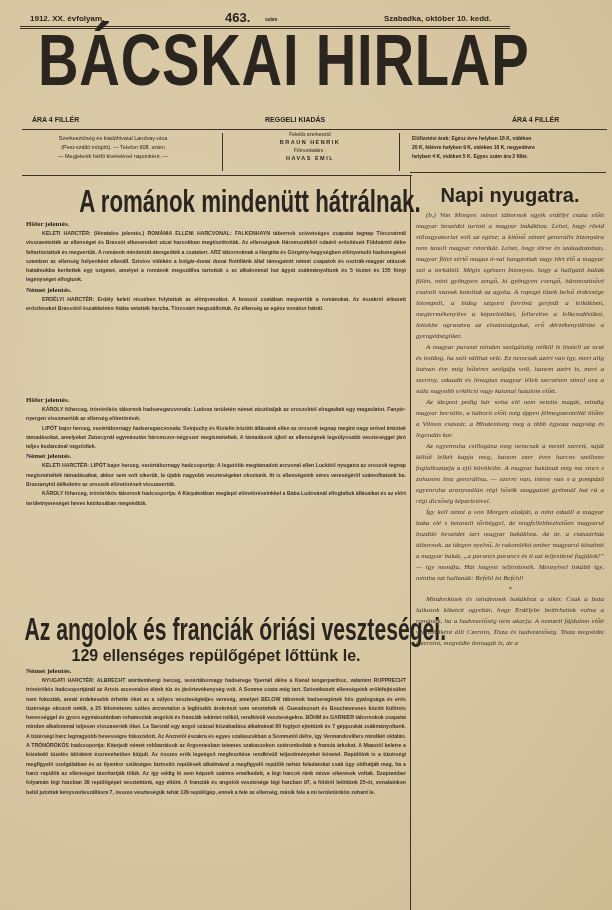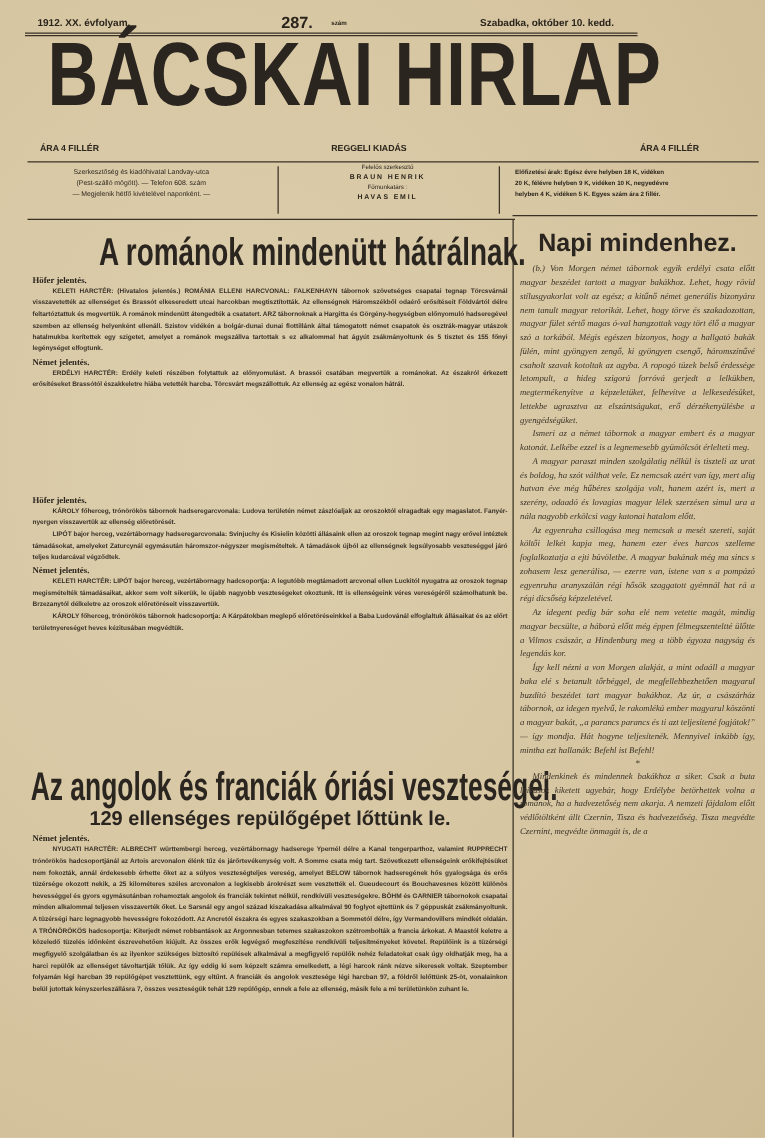--- a/index.html
+++ b/index.html
@@ -39,21 +39,21 @@
   .body p { margin:0; text-indent:16px; }
   .sec { text-align:left; font-size:7px; font-weight:bold; font-family:Liberation Serif, serif; margin:1px 0; }
   .col { font-family:Liberation Serif, serif; font-style:italic; font-size:7px; line-height:11px; color:#3b3328; text-align:justify; }
   .col p { margin:0; text-indent:10px; }
 </style>
 </head>
 <body>
 
 <div class="abs topline">
   <span class="l">1912. XX. évfolyam.</span>
-  <span class="num">287.</span>
+  <span class="num">463.</span>
   <span class="sz">szám</span>
   <span class="r">Szabadka, október 10. kedd.</span>
 </div>
 <div class="rule" style="top:26px;left:20px;width:490px;"></div>
 <div class="rule" style="top:28px;left:20px;width:490px;border-top-width:1px;"></div>
 
 <div class="abs masthead">BÁCSKAI HIRLAP</div>
 
 <div class="abs subhead" style="left:32px;">ÁRA 4 FILLÉR</div>
 <div class="abs subhead" style="left:265px;">REGGELI KIADÁS</div>
@@ -111,24 +111,23 @@
 <div class="abs" style="top:612px;left:26px;width:380px;">
   <div class="headline" style="font-size:32px;line-height:34px;transform:scaleX(0.66);transform-origin:center;margin-left:-100px;margin-right:-100px;">Az angolok és franciák óriási veszteségei.</div>
   <div class="headline" style="font-size:16px;line-height:20px;">129 ellenséges repülőgépet lőttünk le.</div>
   <div class="sec">Német jelentés.</div>
   <div class="body">
       <p>NYUGATI HARCTÉR: ALBRECHT württembergi herceg, vezértábornagy hadserege Ypernél délre a Kanal tengerparthoz, valamint RUPPRECHT trónörökös hadcsoportjánál az Artois arcvonalon élénk tűz és járőrtevékenység volt. A Somme csata még tart. Szövetkezett ellenségeink erőkifejtésüket nem fokozták, annál érdekesebb érhette őket az a súlyos veszteségteljes vereség, amelyet BELOW tábornok hadseregének hős gyalogsága és erős tüzérsége okozott nekik, a 25 kilométeres széles arcvonalon a legkisebb árokrészt sem vesztették el. Gueudecourt és Bouchavesnes között különös hevességgel és gyors egymásutánban rohamoztak angolok és franciák tekintet nélkül, rendkívüli veszteségekre. BÖHM és GARNIER tábornokok csapatai minden alkalommal teljesen visszaverték őket. Le Sarsnál egy angol század kiszakadása alkalmával 90 foglyot ejtettünk és 7 géppuskát zsákmányoltunk. A tüzérségi harc legnagyobb hevességre fokozódott. Az Ancretól északra és egyes szakaszokban a Sommetól délre, így Vermandovillers mindkét oldalán. A TRÓNÖRÖKÖS hadcsoportja: Kiterjedt német robbantások az Argonnesban tetemes szakaszokon szétrombolták a francia árkokat. A Maastól keletre a közeledő tüzelés időnként észrevehetően kiújult. Az összes erők legvégső megfeszítése rendkívüli teljesítményeket követel. Repülőink is a tüzérségi megfigyelő szolgálatban és az ilyenkor szükséges biztosító repülések alkalmával a megfigyelő repülők nehéz feladatokat csak úgy oldhatják meg, ha a harci repülők az ellenséget távoltartják tőlük. Az így eddig ki sem képzelt számra emelkedett, a légi harcok ránk nézve sikeresek voltak. Szeptember folyamán légi harcban 39 repülőgépet vesztettünk, egy eltűnt. A franciák és angolok vesztesége légi harcban 97, a földről lelőttünk 25-öt, vonalainkon belül jutottak kényszerleszállásra 7, összes veszteségük tehát 129 repülőgép, ennek a fele az ellenség, másik fele a mi területünkön zuhant le.</p>
     </div>
 </div>
 
 <div class="abs" style="top:180px;left:416px;width:188px;">
-  <div class="headline" style="font-size:20px;line-height:30px;">Napi mindenhez.</div>
+  <div class="headline" style="font-size:20px;line-height:30px;">Napi nyugatra.</div>
   <div class="col">
     <p>(b.) Von Morgen német tábornok egyik erdélyi csata előtt magyar beszédet tartott a magyar bakákhoz. Lehet, hogy rövid stílusgyakorlat volt az egész; a kitűnő német generális bizonyára nem tanult magyar retorikát. Lehet, hogy törve és szakadozottan, magyar fület sértő magas ó-val hangzottak vagy tört élő a magyar szó a torkából. Mégis egészen bizonyos, hogy a hallgató bakák fülén, mint gyöngyen zengő, ki gyöngyen csengő, háromszínűvé csaholt szavak kotoltak az agyba. A ropogó tüzek belső érdessége letompult, a hideg szigorú forróvá gerjedt a lelkükben, megtermékenyítve a képzeletüket, felhevítve a lelkesedésüket, lettekbe ugrasztva az elszántságukat, erő dérzékenyülésbe a gyengédségüket.</p>
-    <p>Ismeri az a német tábornok a magyar embert és a magyar katonát. Lelkébe ezzel is a legnemesebb gyümölcsöt érlelteti meg.</p>
     <p>A magyar paraszt minden szolgálatig nélkül is tiszteli az urat és boldog, ha szót válthat vele. Ez nemcsak azért van így, mert alig hatvan éve még hűbéres szolgája volt, hanem azért is, mert a szerény, odaadó és lovagias magyar lélek szerzésen simul ura a nála nagyobb erkölcsi vagy katonai hatalom előtt.</p>
+    <p>Az idegent pedig bár soha elé nem vetette magát, mindig magyar becsülte, a háború előtt még éppen félmegszenteltté ülőtte a Vilmos császár, a Hindenburg meg a több égyoza nagyság és legendás kor.</p>
     <p>Az egyenruha csillogása meg nemcsak a mesét szereti, saját költői lelkét kapja meg, hanem ezer éves harcos szelleme foglalkoztatja a ejti büvöletbe. A magyar bakának még ma sincs s zohasem lesz generálisa, — ezerre van, istene van s a pompázó egyenruha aranyszálán régi hősök szaggatott gyémnál hat rá a régi dicsőség képzeletével.</p>
-    <p>Az idegent pedig bár soha elé nem vetette magát, mindig magyar becsülte, a háború előtt még éppen félmegszenteltté ülőtte a Vilmos császár, a Hindenburg meg a több égyoza nagyság és legendás kor.</p>
     <p>Így kell nézni a von Morgen alakját, a mint odaáll a magyar baka elé s betanult tőrbéggel, de megfellebbezhetően magyarul buzdító beszédet tart magyar bakákhoz. Az úr, a császárház tábornok, az idegen nyelvű, le rakomlékú ember magyarul köszönti a magyar bakát, „a parancs parancs és ti azt teljesítené fogjátok!” — így mondja. Hát hogyne teljesítenék. Mennyivel inkább így, mintha ezt hallanák: Befehl ist Befehl!</p>
     <div style="text-align:center;line-height:10px;">*</div>
     <p>Mindenkinek és mindennek bakákhoz a siker. Csak a buta laikusok kiketett ugyebár, hogy Erdélybe betörhettek volna a románok, ha a hadvezetőség nem akarja. A nemzeti fájdalom előtt védlőtöltként állt Czernin, Tisza és hadvezetőség. Tisza megvédte Czernint, megvédte önmagát is, de a</p>
   </div>
 </div>
 
 </body></html>

